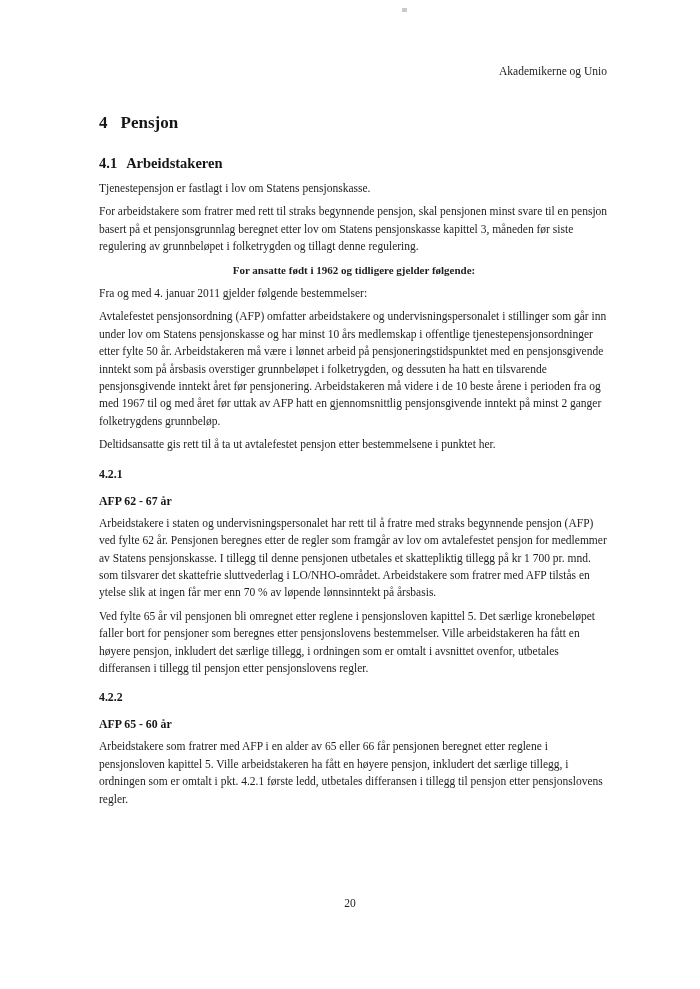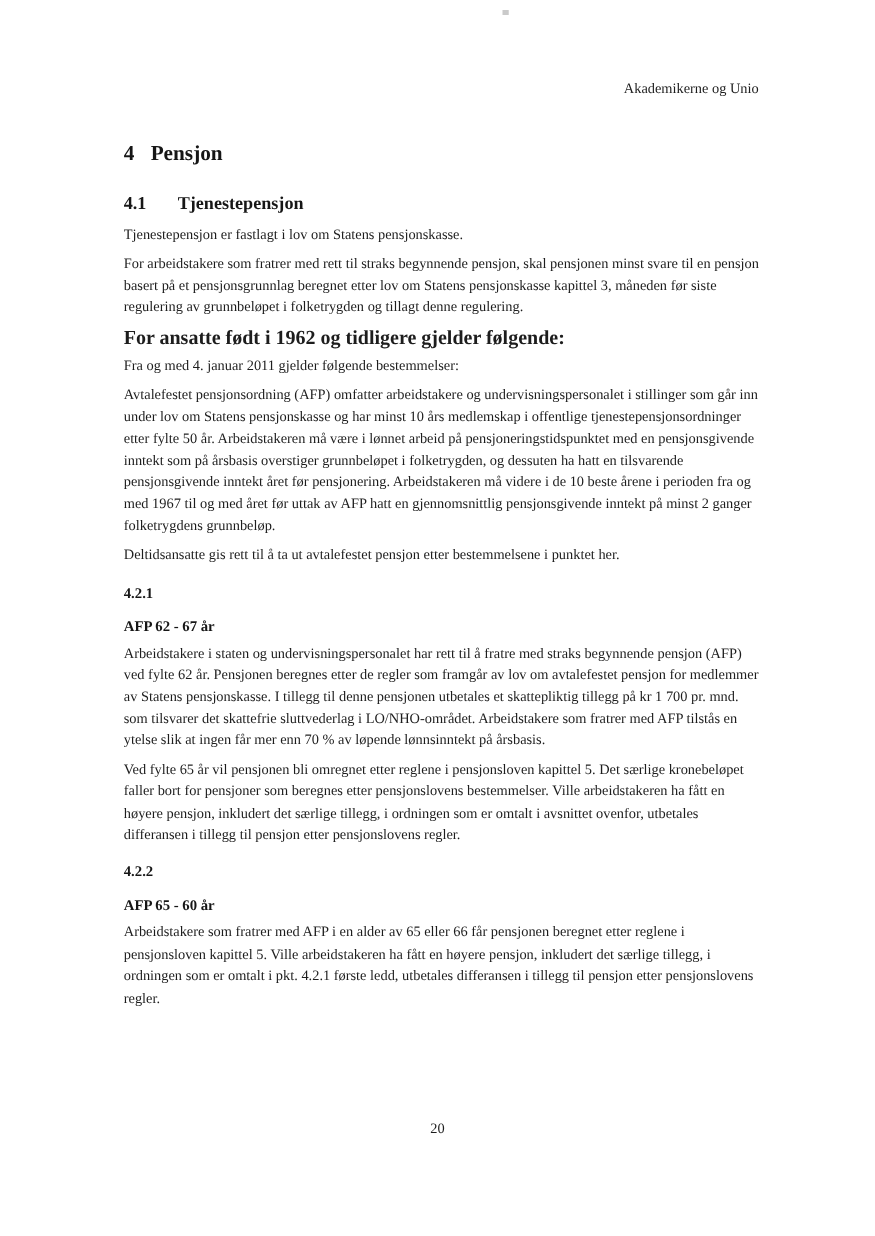--- a/index.html
+++ b/index.html
@@ -41,34 +41,35 @@
     top: 112px;
     width: 510px;
   }
   .content p {
     font-size: 11.5px;
     line-height: 17.4px;
     margin: 0 0 6px 0;
   }
   .content p.lead {
     font-weight: bold;
-    font-size: 16px;
+    font-size: 11px;
+    text-align: center;
   }
   h1.doc-h1 {
     display: flex;
     gap: 13px;
     font-size: 17px;
     line-height: 22px;
     font-weight: bold;
     margin: 0;
     color: #161616;
   }
   h2.doc-h2 {
     display: flex;
-    gap: 25px;
+    gap: 9px;
     font-size: 14.5px;
     line-height: 19px;
     font-weight: bold;
     margin: 20px 0 7px 0;
     color: #161616;
   }
   h3.doc-h3 {
     display: flex;
     gap: 12px;
     font-size: 11.8px;
@@ -101,21 +102,21 @@
 
   <div class="content">
 
     <h1 class="doc-h1">
       <span>4</span>
       <span>Pensjon</span>
     </h1>
 
     <h2 class="doc-h2">
       <span>4.1</span>
-      <span>Tjenestepensjon</span>
+      <span>Arbeidstakeren</span>
     </h2>
     <p>Tjenestepensjon er fastlagt i lov om Statens pensjonskasse.</p>
     <p>For arbeidstakere som fratrer med rett til straks begynnende pensjon, skal pensjonen minst svare til en pensjon basert på et pensjonsgrunnlag beregnet etter lov om Statens pensjonskasse kapittel 3, måneden før siste regulering av grunnbeløpet i folketrygden og tillagt denne regulering.</p>
 
     <p class="lead">For ansatte født i 1962 og tidligere gjelder følgende:</p>
     <p>Fra og med 4. januar 2011 gjelder følgende bestemmelser:</p>
     <p>Avtalefestet pensjonsordning (AFP) omfatter arbeidstakere og undervisningspersonalet i stillinger som går inn under lov om Statens pensjonskasse og har minst 10 års medlemskap i offentlige tjenestepensjonsordninger etter fylte 50 år. Arbeidstakeren må være i lønnet arbeid på pensjoneringstidspunktet med en pensjonsgivende inntekt som på årsbasis overstiger grunnbeløpet i folketrygden, og dessuten ha hatt en tilsvarende pensjonsgivende inntekt året før pensjonering. Arbeidstakeren må videre i de 10 beste årene i perioden fra og med 1967 til og med året før uttak av AFP hatt en gjennomsnittlig pensjonsgivende inntekt på minst 2 ganger folketrygdens grunnbeløp.</p>
     <p>Deltidsansatte gis rett til å ta ut avtalefestet pensjon etter bestemmelsene i punktet her.</p>
 
     <h3 class="doc-h3">

